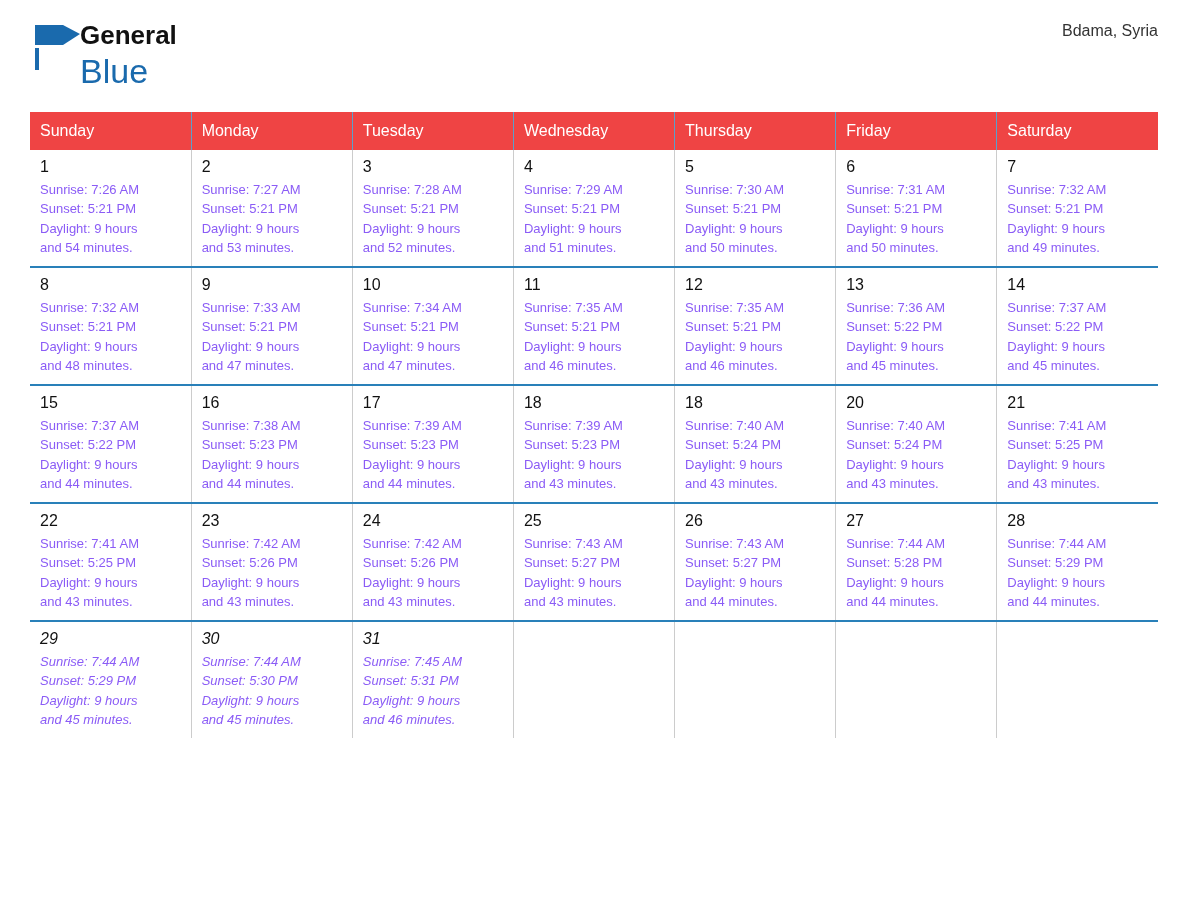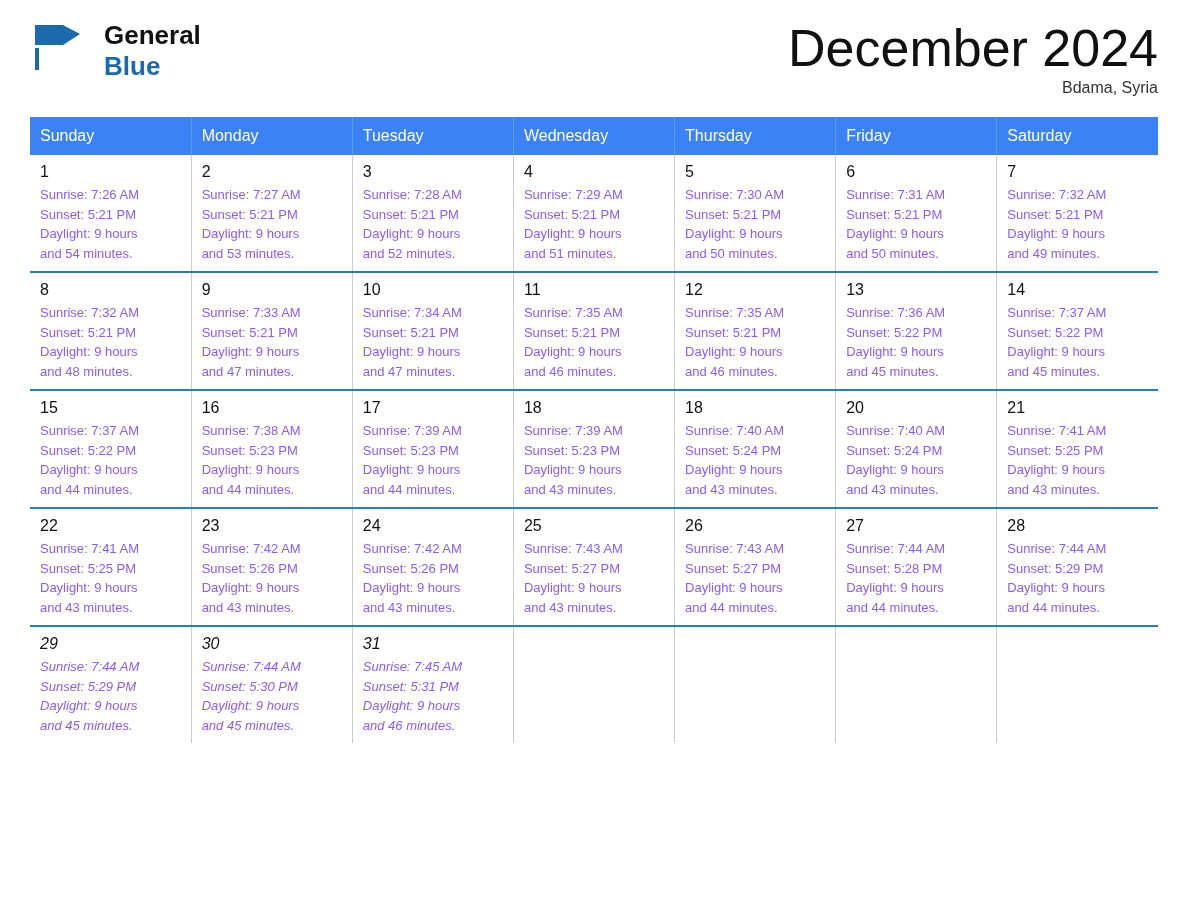--- a/index.html
+++ b/index.html
@@ -16,42 +16,41 @@
       align-items: flex-start;
       margin-bottom: 20px;
     }
     .logo {
       display: flex;
       flex-direction: column;
       align-items: flex-start;
     }
     .logo-text-group {
       line-height: 1.1;
-      margin-left: 24px;
     }
     .title-group {
       text-align: right;
     }
     .month-title {
       font-size: 52px;
       font-weight: normal;
       color: #111;
       line-height: 1.1;
     }
     .location {
       font-size: 16px;
       color: #333;
       margin-top: 2px;
     }
     .calendar {
       width: 100%;
       border-collapse: collapse;
     }
     .calendar th {
-      background-color: #3b82f6;
+      background-color: #ef4444;
       color: #fff;
       padding: 10px 10px;
       text-align: left;
       font-size: 16px;
       font-weight: normal;
       border-right: 1px solid #5aa0cc;
     }
     .calendar th:last-child {
       border-right: none;
     }
@@ -99,26 +98,25 @@
   <div class="logo">
     <div class="logo-wrapper">
       <svg width="50" height="55" viewBox="0 0 50 55">
 
         <rect x="5" y="5" width="28" height="20" fill="#1a6aad"></rect>
         <polygon points="33,5 50,14 33,25" fill="#1a6aad"></polygon>
         <rect x="5" y="28" width="4" height="22" fill="#1a6aad"></rect>
       </svg>
       <div class="logo-text-group">
         <div style="font-size:26px;font-weight:bold;color:#111;line-height:1.2;">General</div>
-        <div style="font-size:26px;font-weight:bold;color:#1a6aad;line-height:1.2;">Blue</div>
+        <div style="font-size:34px;font-weight:normal;color:#1a6aad;line-height:1.2;">Blue</div>
       </div>
     </div>
   </div>
   <div class="title-group">
-    <div class="month-title">December 2024</div>
     <div class="location">Bdama, Syria</div>
   </div>
 </div>
 
 <table class="calendar">
   <thead>
     <tr>
     <th>Sunday</th>
         <th>Monday</th>
         <th>Tuesday</th>

